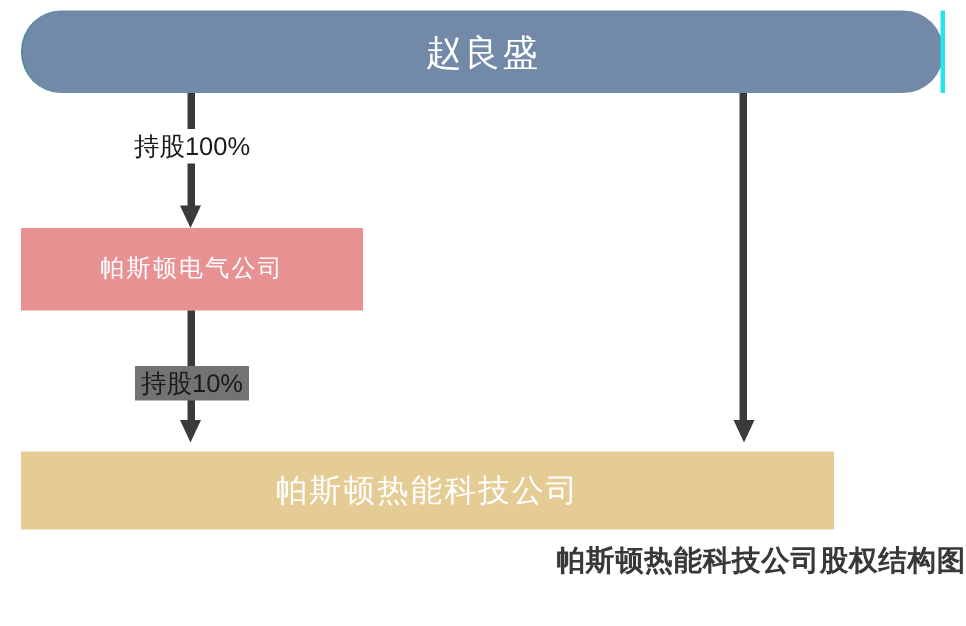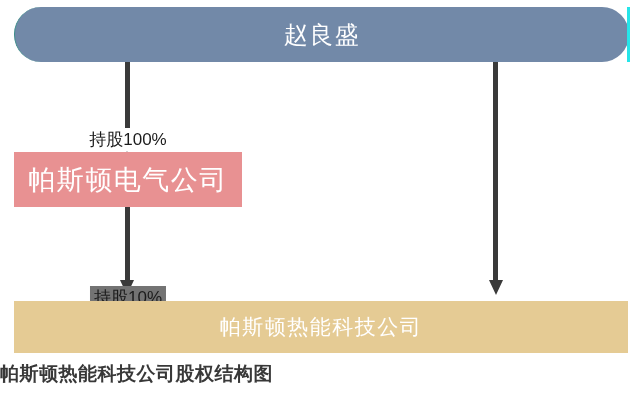--- a/index.html
+++ b/index.html
@@ -26,25 +26,25 @@
   .node-shareholder {
     left: 14px; top: 7px;
     width: 614px; height: 55px;
     font-size: 24px;
     border-left: 1px solid #3e8e8b;
     border-radius: 27px;
   }
   .node-electric {
     left: 14px; top: 152px;
     width: 228px; height: 55px;
-    font-size: 27px;
+    font-size: 16px;
   }
   .node-thermal {
     left: 14px; top: 301px;
-    width: 614px; height: 52px;
+    width: 542px; height: 52px;
     font-size: 21px;
   }
   .selection-cursor {
     position: absolute;
     left: 627px; top: 7px;
     width: 3px; height: 55px;
   }
   .edge-line {
     position: absolute;
     width: 5px;
@@ -63,30 +63,29 @@
   .arrowhead-1 { left: 120px; top: 137px; }
   .arrowhead-2 { left: 120px; top: 280px; }
   .arrowhead-3 { left: 489px; top: 280px; }
   .edge-label {
     position: absolute;
     transform: translateX(-50%);
     font-size: 17px;
     line-height: 23px;
     padding: 0 4px;
     white-space: nowrap;
-    margin-top: 42px;
   }
   .edge-label-1 { left: 128px; top: 86px;  }
   .edge-label-2 { left: 128px; top: 244px; }
   .edge-label-3 { left: 496px; top: 139px; }
   .caption {
     position: absolute;
     left: 0; top: 361px;
     width: 644px;
-    text-align: left;
+    text-align: right;
     font-size: 19px;
     font-weight: bold;
     letter-spacing: 0.5px;
   }
 </style>
 </head>
 <body>
 
 <div class="stage">
 

